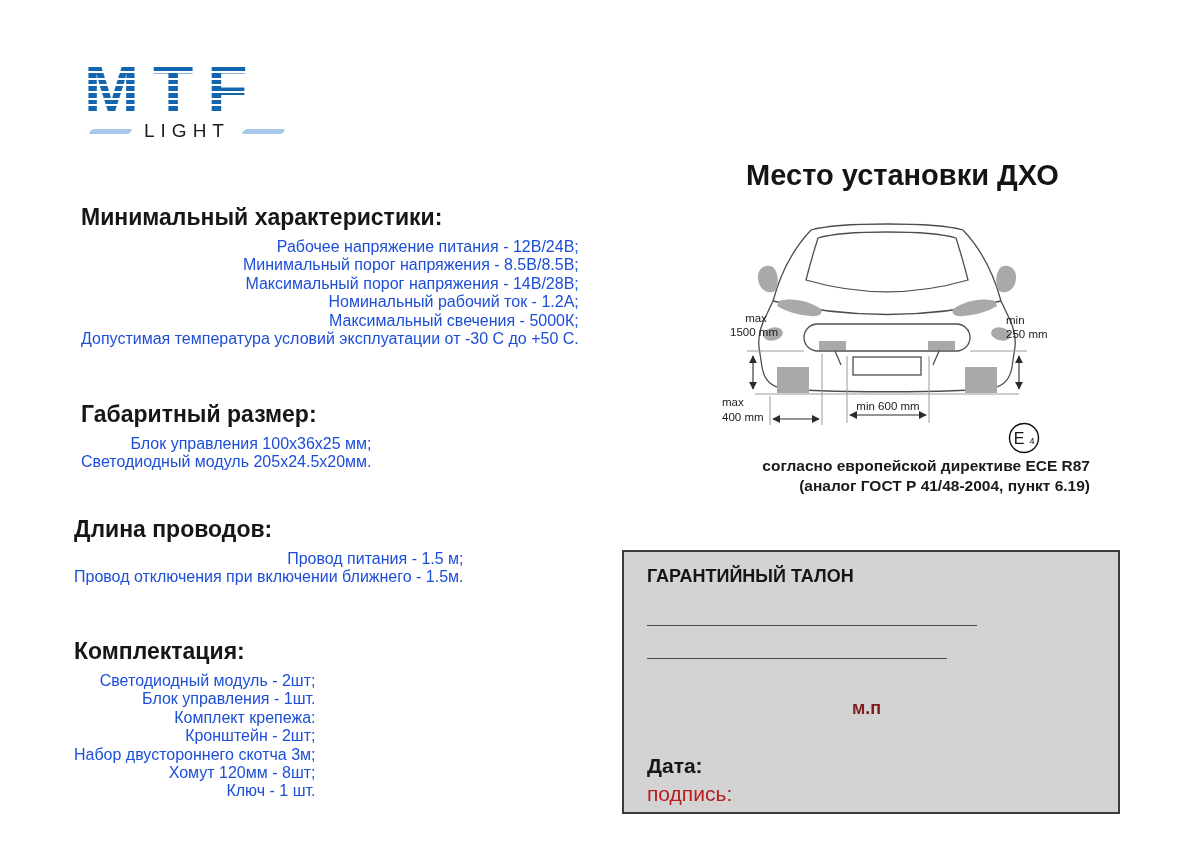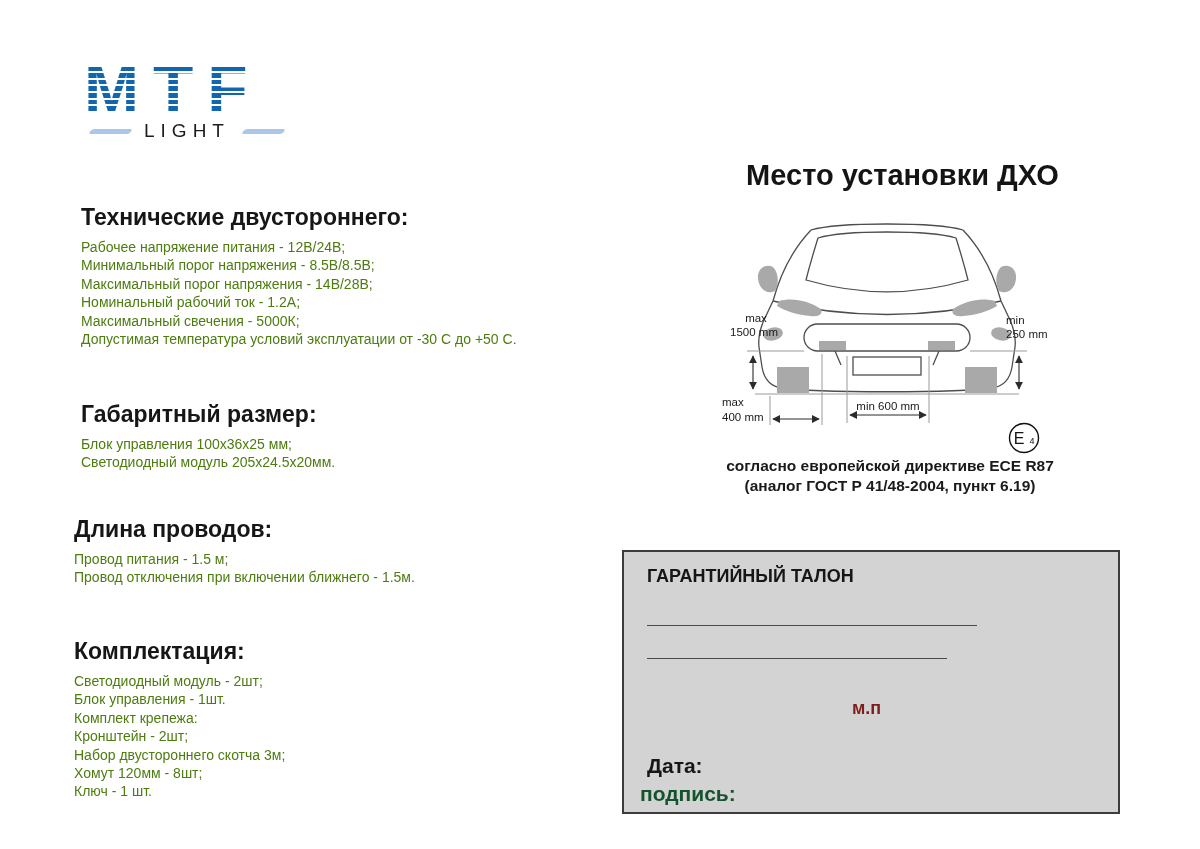--- a/index.html
+++ b/index.html
@@ -14,59 +14,59 @@
     .mtf-text{background:repeating-linear-gradient(to bottom,#1266b0 0 4.6px,#ffffff 4.6px 6.6px);
               -webkit-background-clip:text;background-clip:text;color:transparent;}
   }
   .light-row{display:flex;align-items:center;gap:13px;margin-top:2px;margin-left:6px;}
   .dash{width:52px;height:5px;background:#a9c7e8;border-radius:2.5px;transform:skewX(-35deg);}
   .light-text{font-size:19px;letter-spacing:6px;color:#1c1c1c;}
 
   
   .spec{position:absolute;}
   .spec h2{margin:0 0 7px 0;font-size:23px;font-weight:bold;color:#161616;}
-  .spec .line{font-size:14px;line-height:18.4px;color:#4d7c0f;white-space:nowrap;}
+  .spec .line{font-size:16px;line-height:18.4px;color:#1d4ed8;white-space:nowrap;text-align:right;}
 
   
   .install-title{position:absolute;left:700px;top:127px;width:405px;text-align:center;
                  font-size:29px;font-weight:bold;color:#141414;}
   .car-wrap{position:absolute;left:707px;top:185px;width:360px;height:240px;}
-  .directive{position:absolute;left:690px;top:424px;width:400px;text-align:center;
+  .directive{position:absolute;left:690px;top:424px;width:400px;text-align:right;
              font-size:15.5px;font-weight:bold;line-height:19.5px;color:#1a1a1a;}
 
   
   .warranty{position:absolute;left:622px;top:518px;width:498px;height:264px;
             background:#d3d3d3;border:2px solid #3c3c3c;box-sizing:border-box;}
   .warranty-title{position:absolute;left:23px;top:14px;font-size:18px;font-weight:bold;color:#161616;}
   .w-line1{position:absolute;left:23px;top:73px;width:330px;border-top:1.5px solid #4a4a4a;}
   .w-line2{position:absolute;left:23px;top:106px;width:300px;border-top:1.5px solid #4a4a4a;}
   .w-stamp{position:absolute;left:228px;top:146px;font-size:18px;font-weight:bold;color:#7f1d1d;}
   .w-date{position:absolute;left:23px;top:202px;font-size:21px;font-weight:bold;color:#161616;}
-  .w-sign{position:absolute;left:16px;top:230px;font-size:21px;font-weight:bold;color:#14532d;}
+  .w-sign{position:absolute;left:23px;top:230px;font-size:21px;font-weight:normal;color:#b91c1c;}
 
   .bottom-bar{position:absolute;left:0;top:840px;width:1200px;height:9px;background:#121212;}
 
   svg text{font-family:"Liberation Sans",sans-serif;}
 </style>
 </head>
 <body>
 
 <div class="page">
 
   <div class="logo">
     <div class="mtf-text">MTF</div>
     <div class="light-row">
       <span class="dash"></span>
       <span class="light-text">LIGHT</span>
       <span class="dash"></span>
     </div>
   </div>
 
   <section class="spec" style="left:81px;top:172px;">
-    <h2>Технические двустороннего:</h2>
+    <h2>Минимальный характеристики:</h2>
     <div class="line">Рабочее напряжение питания - 12В/24В;</div>
     <div class="line">Минимальный порог напряжения - 8.5В/8.5В;</div>
     <div class="line">Максимальный порог напряжения - 14В/28В;</div>
     <div class="line">Номинальный рабочий ток - 1.2А;</div>
     <div class="line">Максимальный свечения - 5000К;</div>
     <div class="line">Допустимая температура условий эксплуатации от -30 С до +50 С.</div>
   </section>
 
   <section class="spec" style="left:81px;top:369px;">
     <h2>Габаритный размер:</h2>

